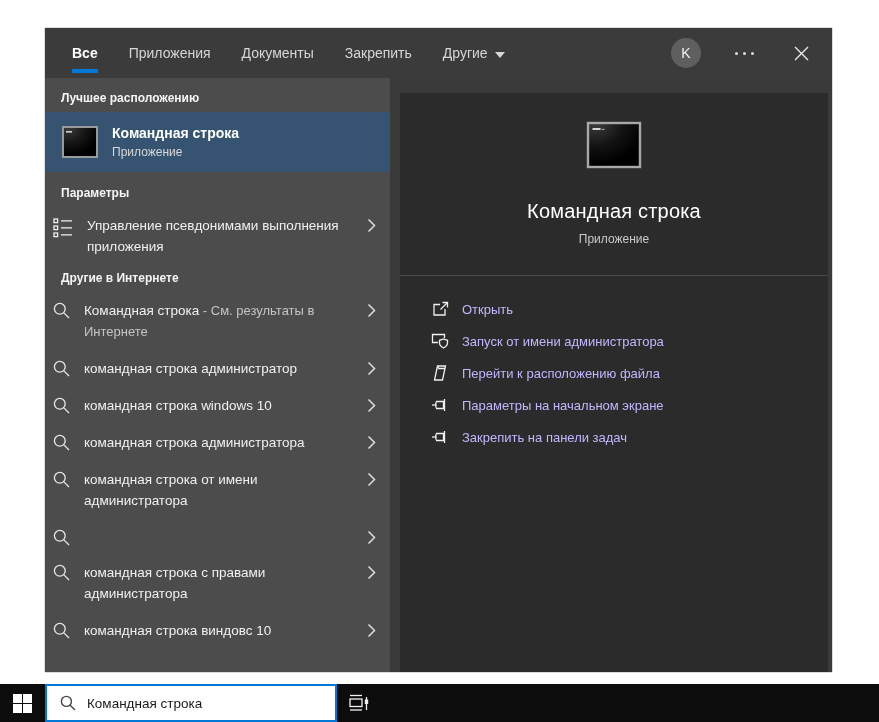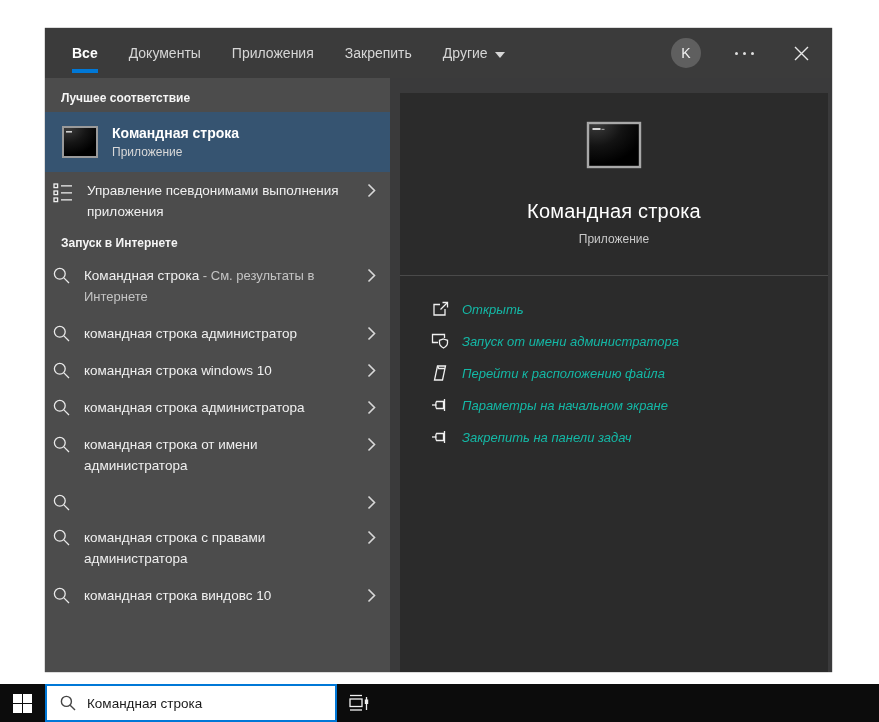--- a/index.html
+++ b/index.html
@@ -48,21 +48,21 @@
 
   
   .right-pane { flex:1; background:#3a3a3b; padding:15px 4px 0 10px; min-width:0; }
   .preview { background:#2b2b2b; height:100%; display:flex; flex-direction:column; align-items:center; }
   .preview-title { margin-top:26px; font-size:20px; color:#ffffff; font-weight:normal; letter-spacing:.2px; }
   .preview-sub { margin-top:9px; font-size:12px; color:#c9c9c9; }
   .preview-divider { width:100%; height:1px; background:#4a4a4a; margin-top:29px; }
   .actions { width:100%; padding:17px 0 0 31px; }
   .action-row { display:flex; align-items:center; height:32px; cursor:default; }
   .action-row .a-icon { width:18px; height:18px; flex:0 0 auto; display:flex; align-items:center; justify-content:center; }
-  .action-row .a-label { margin-left:13px; font-size:13px; color:#14b8a6; white-space:nowrap;font-style:italic; }
+  .action-row .a-label { margin-left:13px; font-size:13px; color:#c4b5fd; white-space:nowrap; }
   .big-icon-wrap { margin-top:23px; }
 
   
   .taskbar { position:absolute; left:0; bottom:0; width:879px; height:38px; background:#0c0c0c;
              display:flex; align-items:stretch; }
   .start-btn { width:45px; display:flex; align-items:center; justify-content:center; }
   .win-logo { display:grid; grid-template-columns:9px 9px; grid-template-rows:9px 9px; gap:1px; }
   .win-logo i { background:#ffffff; display:block; }
   .task-search { width:292px; background:#ffffff; border:2px solid #0078d7; display:flex; align-items:center; padding:0 8px 0 13px; }
   .task-search input { border:none; outline:none; background:transparent; font-family:"Liberation Sans", sans-serif;
@@ -75,24 +75,24 @@
 <div class="screen">
 
   <div class="search-window">
 
     <div class="tabbar">
       <div class="tabs" id="tabs">
           <div class="tab selected">
             <span>Все</span>
           </div>
           <div class="tab">
+            <span>Приложения</span>
+          </div>
+          <div class="tab">
             <span>Документы</span>
-          </div>
-          <div class="tab">
-            <span>Приложения</span>
           </div>
           <div class="tab">
             <span>Закрепить</span>
           </div>
           <div class="tab">
             <span>Другие</span>
             <span class="caret"><svg width="10" height="6" viewBox="0 0 10 6">
                 <path d="M0 0 H10 L5 6 Z" fill="#d6d6d6"></path>
               </svg></span>
           </div>
@@ -108,57 +108,58 @@
           <svg width="15" height="15" viewBox="0 0 15 15">
               <path d="M1 1 L14 14 M14 1 L1 14" stroke="#e8e8e8" stroke-width="1.4" fill="none"></path>
             </svg>
         </div>
       </div>
     </div>
 
     <div class="content">
 
       <div class="left-panel">
-        <div class="section-header">Лучшее соответствие</div>
+        <div class="section-header">Лучшее расположению</div>
 
         <div class="best-match">
           <svg class="cmd-icon" width="38" height="38" viewBox="0 0 38 38">
             <defs>
               <radialGradient id="shine1" cx="15%" cy="0%" r="95%">
                 <stop offset="0%" stop-color="#3e3e3e"></stop>
                   <stop offset="55%" stop-color="#161616"></stop>
                   <stop offset="100%" stop-color="#000000"></stop>
               </radialGradient>
             </defs>
             <rect x="2" y="4" width="34" height="30" fill="url(#shine1)" stroke="#9a9a9a" stroke-width="2"></rect>
             <rect x="5" y="8" width="6" height="1.6" fill="#cfcfcf"></rect>
           </svg>
           <div class="bm-text">
             <div class="bm-title">Командная строка</div>
             <div class="bm-sub">Приложение</div>
           </div>
         </div>
 
+        <div class="section-header spaced">Параметры</div>
 
         <div class="row-item">
           <svg class="lead-icon" width="20" height="22" viewBox="0 0 20 22">
             <g stroke="#f0f0f0" stroke-width="1.3" fill="none">
               <rect x="1" y="2" width="3.6" height="3.6"></rect>
                 <rect x="1" y="9" width="3.6" height="3.6"></rect>
                 <rect x="1" y="16" width="3.6" height="3.6"></rect>
               <path d="M8 3.8 H19 M8 10.8 H19 M8 17.8 H19"></path>
             </g>
           </svg>
           <div class="row-text">Управление псевдонимами выполнения приложения</div>
           <svg class="chev" width="9" height="15" viewBox="0 0 9 15">
               <path d="M1.5 1.5 L7.5 7.5 L1.5 13.5" stroke="#d8d8d8" stroke-width="1.6" fill="none"></path>
             </svg>
         </div>
 
-        <div class="section-header">Запуск в Интернете</div>
+        <div class="section-header">Другие в Интернете</div>
 
         <div id="suggestions">
             <div class="row-item">
               <svg class="lead-icon" width="17" height="17" viewBox="0 0 17 17">
                 <circle cx="6.8" cy="6.8" r="5.4" stroke="#e9e9e9" stroke-width="1.3" fill="none"></circle>
                 <path d="M10.9 10.9 L16 16" stroke="#e9e9e9" stroke-width="1.3"></path>
               </svg>
               <div class="row-text"><span>Командная строка</span><span class="muted"> - См. результаты в Интернете</span></div>
               <svg class="chev" width="9" height="15" viewBox="0 0 9 15">
                 <path d="M1.5 1.5 L7.5 7.5 L1.5 13.5" stroke="#d8d8d8" stroke-width="1.6" fill="none"></path>

